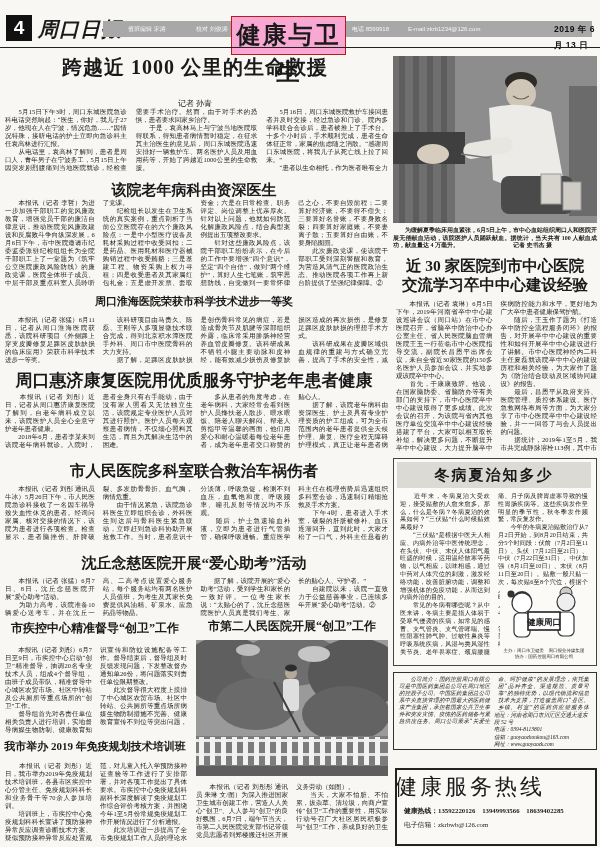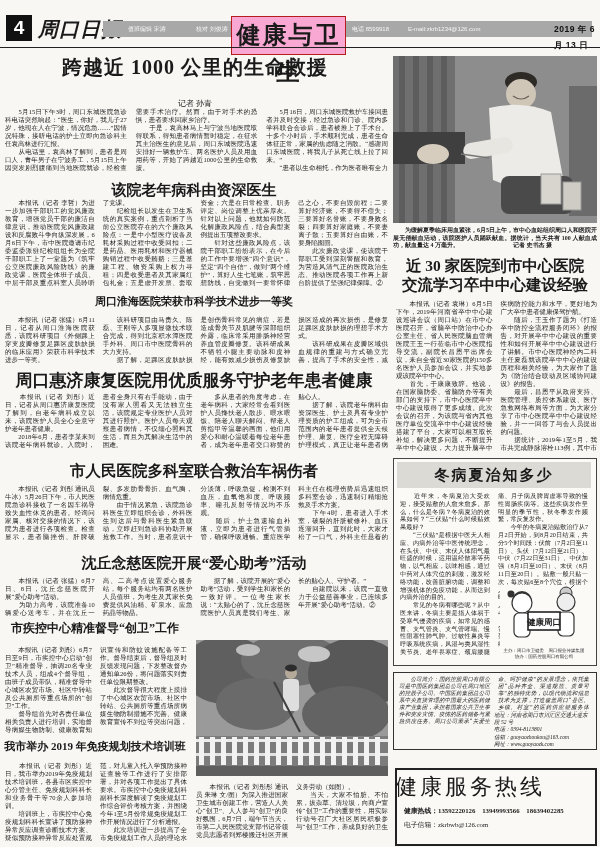--- a/index.html
+++ b/index.html
@@ -129,20 +129,21 @@
   <div class="abs hd h-a5">市疾控中心精准督导“创卫”工作</div>
   <div class="abs jt c2 b-a5">　　本报讯（记者 刘彤）6月7日至9日，市疾控中心启动“创卫”精准督导，抽调20名专业技术人员，组成4个督导组，由班子成员带队，精准督导中心城区农贸市场、社区中转站及公共厕所等重点场所的“创卫”工作。
 　　督导组首先对各责任单位相关负责人进行培训，实地督导病媒生物防制、健康教育知识宣传和防蚊设施配备等工作。督导结束后，督导组及时反馈发现问题，下发整改督办通知单26份，将问题落实到责任单位限期整改。
 　　此次督导很大程度上摸排了中心城区农贸市场、社区中转站、公共厕所等重点场所病媒生物防制措施不完善、健康教育宣传不到位等突出问题，为我市成功“创卫”奠定了坚实基础。②</div>
 
   <div class="abs hd h-a6">我市举办 2019 年免疫规划技术培训班</div>
   <div class="abs jt c2 b-a6">　　本报讯（记者 刘彤）近日，我市举办2019年免疫规划技术培训班，各县市区疾控中心分管主任、免疫规划科科长和业务骨干等70余人参加培训。
 　　培训班上，市疾控中心免疫规划科科长宣讲了预防接种异常反应调查诊断技术方案、疑似预防接种异常反应处置规范，对儿童入托入学预防接种证查验等工作进行了安排部署，并对各项工作提出了具体要求。市疾控中心免疫规划科副科长深度解读了免疫规划工作综合评价考核方案，并围绕今年1至5月份常规免疫规划工作开展情况进行了分析通报。
 　　此次培训进一步提高了全市免疫规划工作人员的理论水平和业务能力，为推动全市免疫规划工作奠定了基础。②</div>
 
+  <div class="abs hd h-ps">市第二人民医院开展“创卫”工作</div>
   <div class="abs photo ph-mid">
     <svg width="192" height="136" viewBox="0 0 192 136">
       <rect width="192" height="136" fill="#9a9a9a"></rect>
       <ellipse cx="30" cy="30" rx="45" ry="34" fill="#5f5f5f"></ellipse>
       <ellipse cx="95" cy="20" rx="50" ry="26" fill="#6e6e6e"></ellipse>
       <ellipse cx="160" cy="34" rx="48" ry="36" fill="#585858"></ellipse>
       <ellipse cx="60" cy="64" rx="40" ry="26" fill="#6a6a6a"></ellipse>
       <ellipse cx="150" cy="74" rx="44" ry="28" fill="#636363"></ellipse>
       <ellipse cx="118" cy="14" rx="16" ry="8" fill="#c6c6c6"></ellipse>
       <ellipse cx="52" cy="10" rx="12" ry="6" fill="#bdbdbd"></ellipse>

